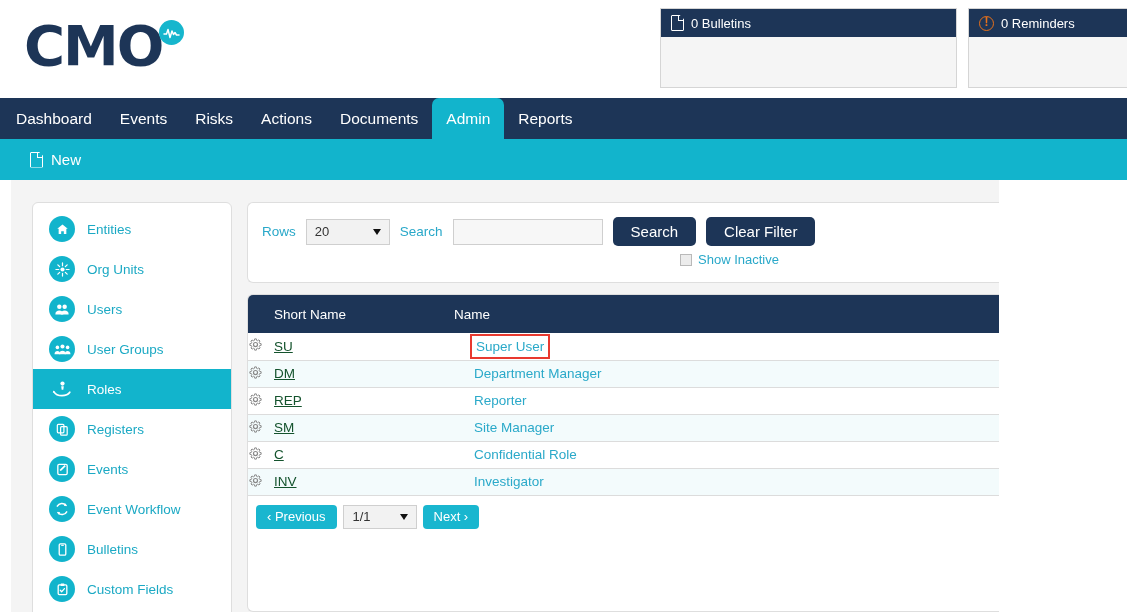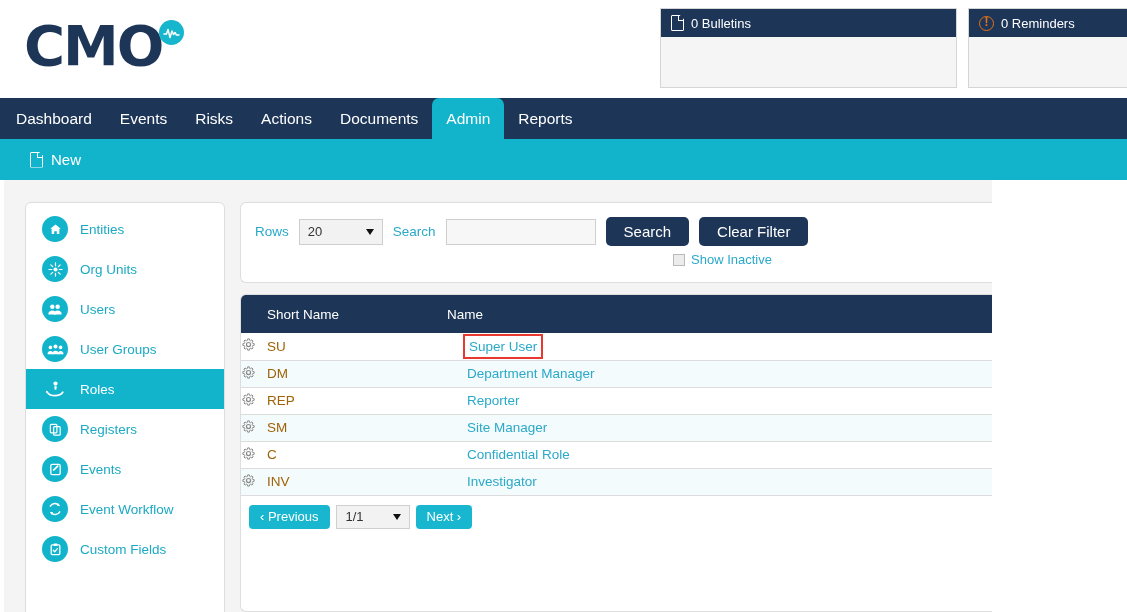--- a/index.html
+++ b/index.html
@@ -79,21 +79,21 @@
     position:absolute; left:0; top:139px; width:1127px; height:41px;
     background:#12b4cc;
   }
   .subitem {
     position:absolute; left:30px; top:0; height:41px;
     display:flex; align-items:center; gap:8px;
     color:#ffffff; font-size:15px; cursor:pointer;
   }
 
   
-  .content { position:absolute; left:4px; top:180px; width:988px; height:432px; background:#f4f4f4; }
+  .content { position:absolute; left:11px; top:180px; width:988px; height:432px; background:#f4f4f4; }
 
   
   .sidebar {
     position:absolute; left:21px; top:22px; width:200px; height:420px;
     background:#ffffff; border:1px solid #dedede; border-radius:6px;
     padding-top:6px; overflow:hidden;
   }
   .side-item {
     display:flex; align-items:center; gap:12px;
     height:40px; padding-left:16px; cursor:pointer;
@@ -153,21 +153,21 @@
   .th-short { padding-left:46px; }
   .th-name  { padding-left:8px; }
   col.c-gear { width:26px; }
   col.c-short { width:180px; }
   col.c-name { width:auto; }
   table.roles tbody tr { height:27px; }
   table.roles tbody tr.odd { background:#ffffff; }
   table.roles tbody tr.even { background:#f3fbfc; }
   table.roles tbody td { border-bottom:1px solid #dcdcdc; font-size:13.5px; padding:0; vertical-align:middle; }
   td.gear { padding-left:9px; width:26px; }
-  td.short { color:#a16207; padding-left:11px; }
+  td.short { color:#14532d; padding-left:11px;text-decoration:underline; }
   td.name { padding-left:8px; }
   .rolelink { color:#2aa9c9; font-size:13.5px; cursor:pointer; text-decoration:none;margin-left:20px; }
   .hl { outline:2px solid #e8392f; outline-offset:2px; display:inline-block; padding:1px 2px; }
 
   
   .pager { display:flex; align-items:center; gap:6px; padding:9px 0 0 8px; }
   .btn-cyan {
     background:#19b6cf; color:#fff; border:none; border-radius:4px;
     height:24px; padding:0 11px; font-size:13px; cursor:pointer;
     font-family:"Liberation Sans",sans-serif; white-space:nowrap;
@@ -320,20 +320,29 @@
           <svg width="16" height="16" viewBox="0 0 16 16">
             <path d="M3.3 5.2 A5.2 5.2 0 0 1 12 4.4" stroke="#fff" stroke-width="1.5" fill="none" stroke-linecap="round"></path>
             <path d="M12.7 10.8 A5.2 5.2 0 0 1 4 11.6" stroke="#fff" stroke-width="1.5" fill="none" stroke-linecap="round"></path>
             <path d="M11.2 2.2 l1.6 2.5 l-2.9 0.4 Z" fill="#fff"></path>
             <path d="M4.8 13.8 l-1.6-2.5 l2.9-0.4 Z" fill="#fff"></path>
           </svg>
         </span>
         <span class="side-label">Event Workflow</span>
       </div>
 
+      <div class="side-item">
+        <span class="side-ico">
+          <svg width="15" height="15" viewBox="0 0 16 16">
+            <rect x="4.5" y="2" width="7" height="12" rx="1.3" fill="none" stroke="#fff" stroke-width="1.4"></rect>
+            <line x1="6.6" y1="3.6" x2="9.4" y2="3.6" stroke="#fff" stroke-width="1.1"></line>
+          </svg>
+        </span>
+        <span class="side-label">Bulletins</span>
+      </div>
 
       <div class="side-item">
         <span class="side-ico">
           <svg width="15" height="15" viewBox="0 0 16 16">
             <rect x="3.4" y="3" width="9.2" height="10.5" rx="1.2" fill="none" stroke="#fff" stroke-width="1.4"></rect>
             <rect x="6" y="1.6" width="4" height="2.6" rx="0.6" fill="#fff"></rect>
             <path d="M5.6 8.8 l1.5 1.6 l3-3.4" stroke="#fff" stroke-width="1.3" fill="none" stroke-linecap="round" stroke-linejoin="round"></path>
           </svg>
         </span>
         <span class="side-label">Custom Fields</span>

